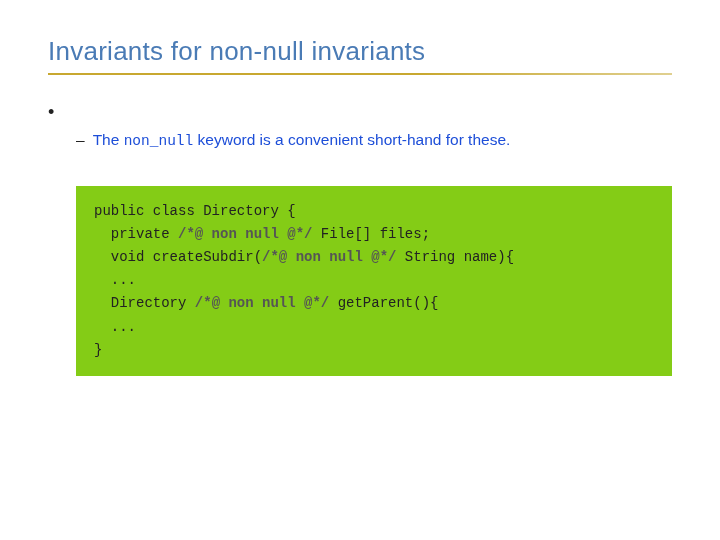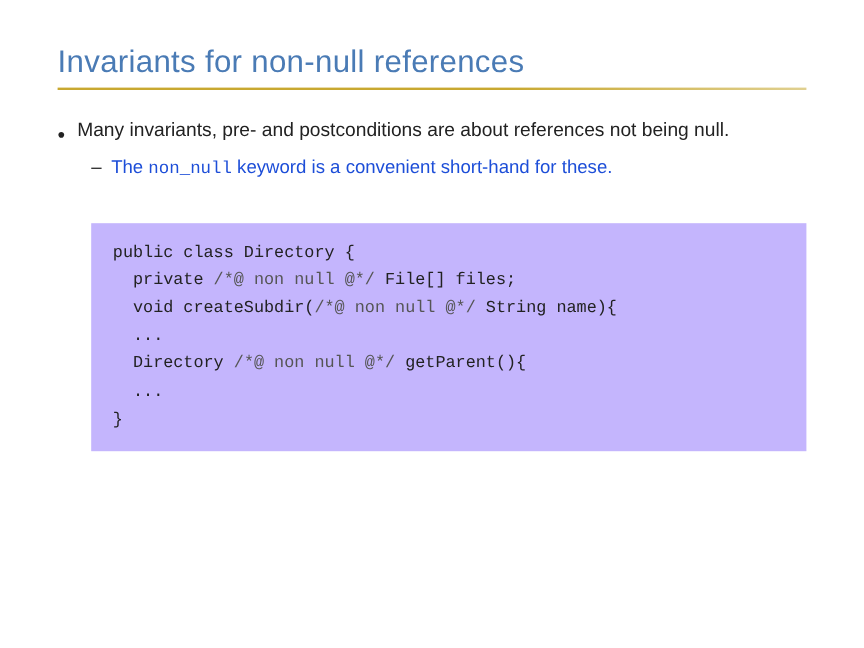--- a/index.html
+++ b/index.html
@@ -99,56 +99,56 @@
       color: #1d4ed8;
       line-height: 1.45;
     }
 
     code, .mono {
       font-family: 'Courier New', Courier, monospace;
       font-size: 14.5px;
     }
 
     .code-block {
-      background: #c4b5fd;
+      background: #84cc16;
       border: none;
       margin-top: 16px;
       margin-left: 28px;
       padding: 14px 18px;
       font-family: 'Courier New', Courier, monospace;
       font-size: 14px;
       color: #222;
       line-height: 1.65;
       display: inline-block;
       min-width: 560px;
     }
 
     .code-line {
       display: block;
       white-space: pre;
     }
 
     .annotation {
       color: #555;
+      font-weight: bold;
     }
   </style>
 </head>
 <body>
 
 <div class="slide">
   <div class="title-bar">
-    <h1 class="title-text">Invariants for non-null references</h1>
+    <h1 class="title-text">Invariants for non-null invariants</h1>
     <div class="title-underline"></div>
   </div>
 
   <div class="content">
     <div class="bullet-section">
       <div class="bullet-item">
         <span class="bullet-dot">•</span>
-        <span class="bullet-text">Many invariants, pre- and postconditions are about references not being null.</span>
       </div>
       <div class="sub-bullet">
         <span class="sub-dash">–</span>
         <span class="sub-text">
           The <code>non_null</code> keyword is a convenient short-hand for these.
         </span>
       </div>
     </div>
 
     <div class="code-block">

